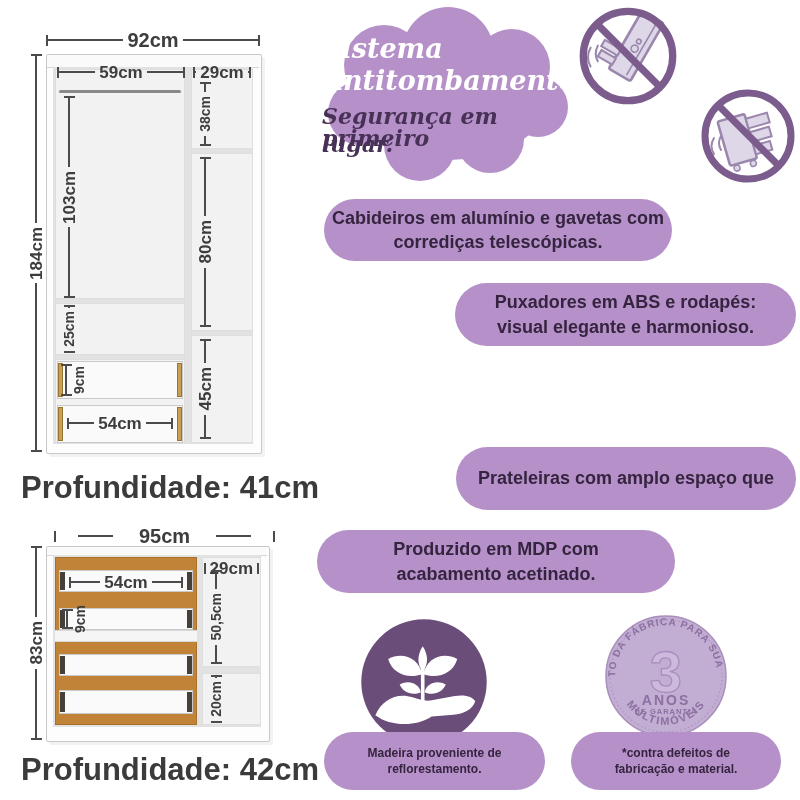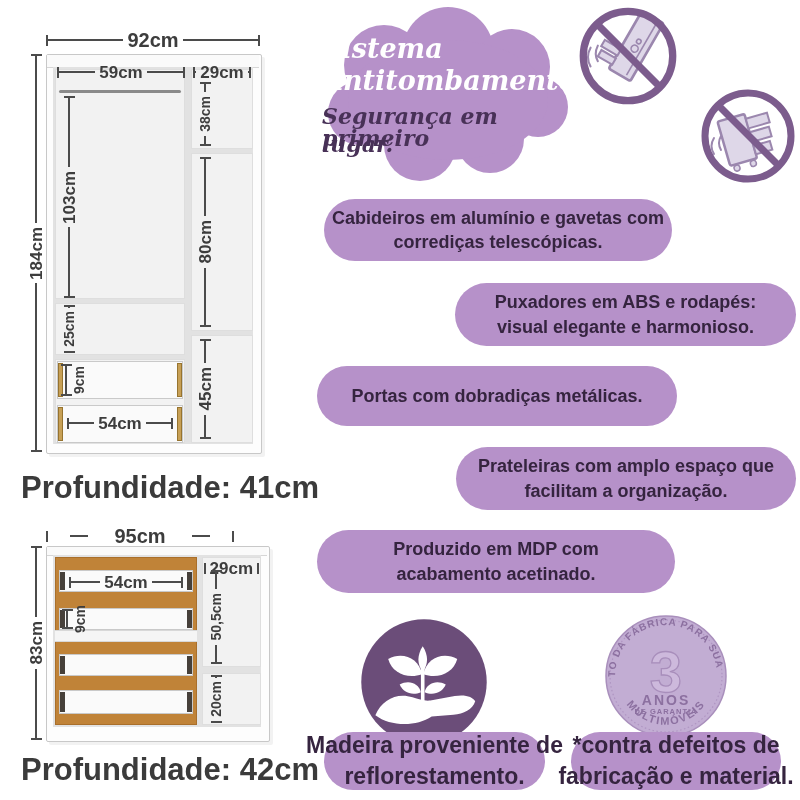--- a/index.html
+++ b/index.html
@@ -35,21 +35,21 @@
   .rail.dark{background:#46403a;}
   .rail.l{left:0;}
   .rail.r{right:0;}
   .caption{position:absolute;width:100%;text-align:center;font-size:31px;font-weight:600;color:#3b3b3b;}
 
   
   .pill{position:absolute;background:#b691c9;border-radius:32px;display:flex;flex-direction:column;
         align-items:center;justify-content:center;text-align:center;color:#35243f;font-weight:700;
         font-size:18px;line-height:1.35;}
   .pill div{white-space:nowrap;}
-  .pill.smp{font-size:23px;}
+  .pill.smp{font-size:12px;}
 
   
   .cloud-wrap{position:absolute;left:322px;top:5px;width:252px;height:182px;}
   .cloud-wrap svg{position:absolute;left:0;top:0;}
   .cloud-line{position:absolute;width:100%;
               font-family:"DejaVu Serif",serif;font-style:italic;font-weight:bold;line-height:1;}
   .ct{color:#ffffff;font-size:27px;}
   .cs{color:#483157;font-size:22px;}
 
   .abs{position:absolute;}
@@ -153,21 +153,21 @@
       <span class="tick"></span>
         <span class="seg"></span>
       <span class="dlabel">54cm</span>
       <span class="seg"></span>
         <span class="tick"></span>
     </div>
     <div class="caption" style="top:444px;">Profundidade: 41cm</div>
   </div>
 
   <div class="abs" style="left:20px;top:524px;width:300px;height:276px;">
-    <div class="hdim lg" style="left:26px;top:4px;width:188px;gap:22px;">
+    <div class="hdim lg" style="left:34px;top:4px;width:221px;gap:22px;">
       <span class="tick"></span>
         <span class="seg"></span>
       <span class="dlabel">95cm</span>
       <span class="seg"></span>
         <span class="tick"></span>
     </div>
     <div class="cab" style="left:26px;top:22px;width:222px;height:194px;"></div>
     <div class="band" style="left:27px;top:23px;width:220px;height:8px;"></div>
     <div class="inner" style="left:33px;top:31px;width:208px;height:172px;"></div>
     <div class="wood" style="left:35px;top:33px;width:142px;height:168px;"></div>
@@ -284,27 +284,22 @@
   </svg>
 
   <div class="pill" style="left:324px;top:199px;width:348px;height:62px;">
     <div>Cabideiros em alumínio e gavetas com</div>
     <div>corrediças telescópicas.</div>
   </div>
   <div class="pill" style="left:455px;top:283px;width:341px;height:63px;">
     <div>Puxadores em ABS e rodapés:</div>
     <div>visual elegante e harmonioso.</div>
   </div>
-  <div class="pill" style="left:317px;top:366px;width:360px;height:60px;">
-    <div>Portas com dobradiças metálicas.</div>
-    <div></div>
-  </div>
   <div class="pill" style="left:456px;top:447px;width:340px;height:63px;">
     <div>Prateleiras com amplo espaço que</div>
-    <div>facilitam a organização.</div>
   </div>
   <div class="pill" style="left:317px;top:530px;width:358px;height:63px;">
     <div>Produzido em MDP com</div>
     <div>acabamento acetinado.</div>
   </div>
 
   <svg class="abs" style="left:360px;top:618px;" width="128" height="128" viewBox="0 0 100 100">
     <circle cx="50" cy="50" r="49" fill="#6b4d79"></circle>
     <g fill="#ffffff">
       <path d="M49,22 C44.5,29 44.5,36 49,42 C53.5,36 53.5,29 49,22 Z"></path>

